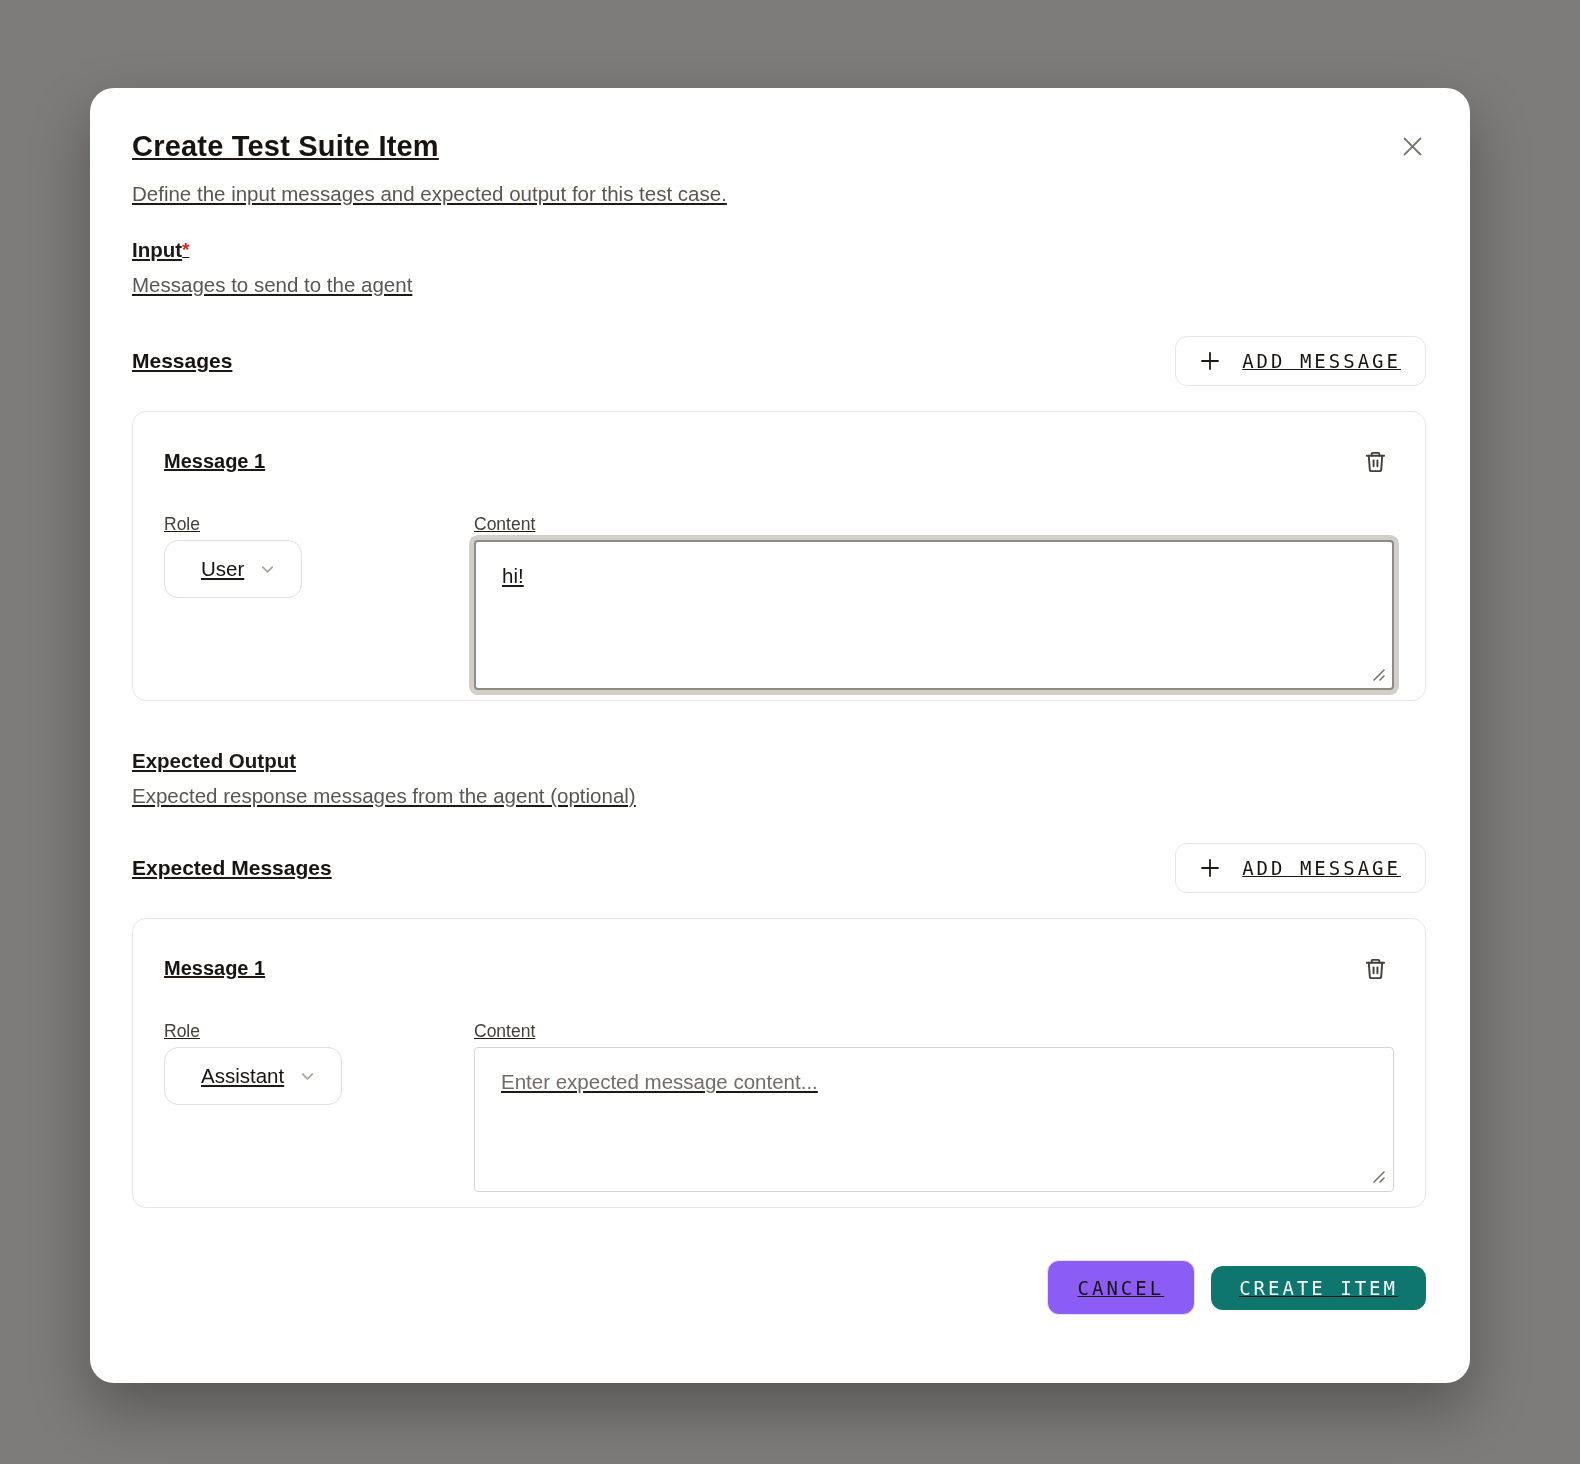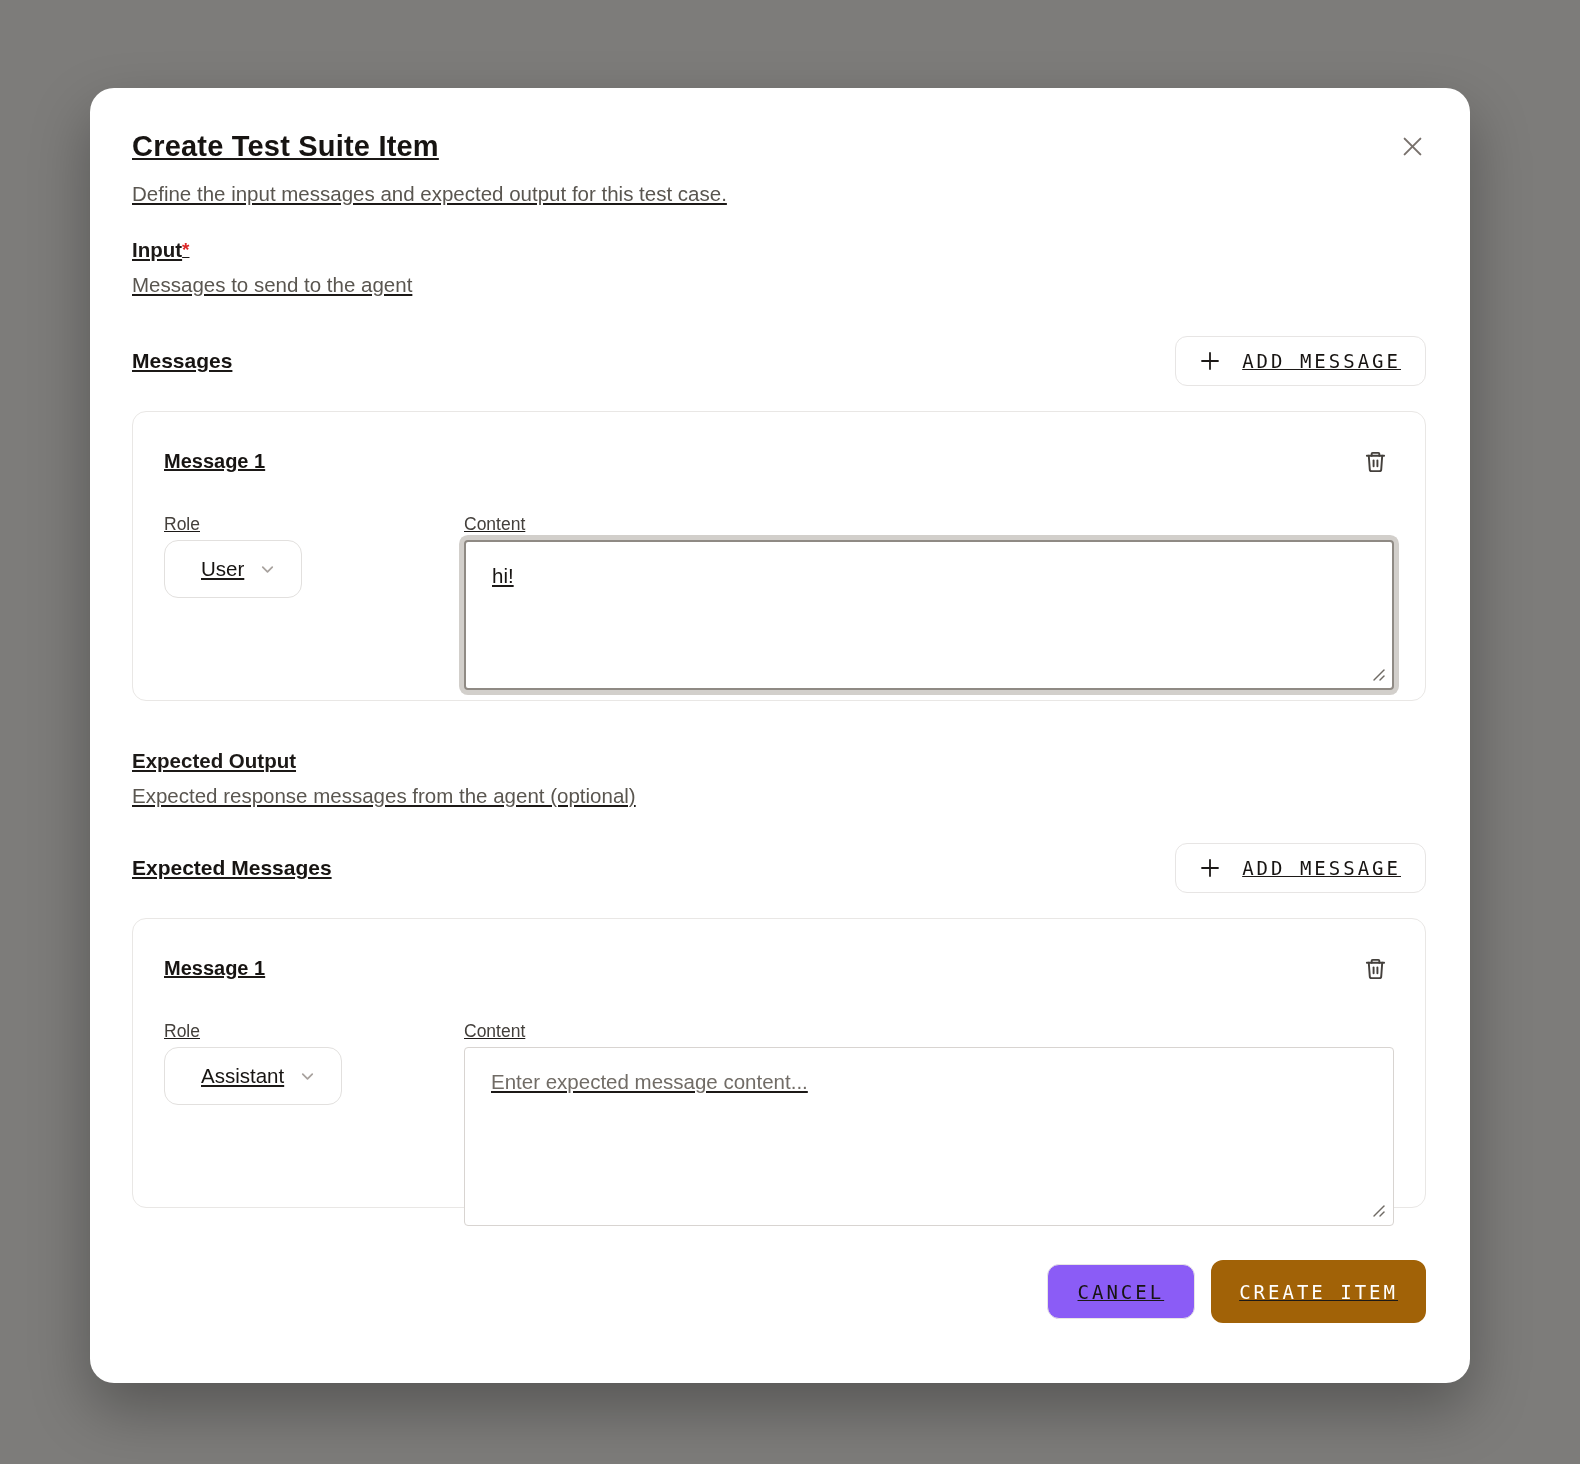--- a/index.html
+++ b/index.html
@@ -87,21 +87,21 @@
   .msg-card-title { font-size: 20px; font-weight: 700; color: #171412; }
   .trash-btn {
     width: 38px; height: 38px;
     display: flex; align-items: center; justify-content: center;
     background: transparent; border: none; cursor: pointer;
   }
   .msg-fields {
     margin-top: 32px;
     display: grid;
     grid-template-columns: 285px 1fr;
-    gap: 0 15px;
+    gap: 0 25px;
   }
   .field-label {
     font-size: 17.5px;
     color: #44403c;
     line-height: 24px;
   }
   .role-select {
     margin-top: 4px;
     display: inline-flex; align-items: center; gap: 14px;
     height: 58px;
@@ -129,42 +129,42 @@
     outline: none;
     background: #fff;
     line-height: 28px;
   }
   textarea::placeholder { color: #716c66; opacity: 1; }
   .textarea-wrap.focused textarea {
     border: 2px solid #8f8a84;
     box-shadow: 0 0 0 5px #d2cfcb;
   }
   .ta-input { height: 150px; }
-  .ta-expected { height: 179px; }
+  .ta-expected { height: 145px; }
   .resize-grip {
     position: absolute;
     right: 8px; bottom: 8px;
     pointer-events: none;
   }
   .footer {
     margin-top: 52px;
     display: flex; justify-content: flex-end; align-items: center; gap: 16px;
   }
   .cancel-btn {
     height: 55px;
     padding: 0 30px;
     background: #8b5cf6;
     border: 1px solid #e7e5e4;
     border-radius: 12px;
     cursor: pointer;
   }
   .create-btn {
-    height: 63px;
+    height: 44px;
     padding: 0 28px;
-    background: #a16207;
+    background: #0f766e;
     border: none;
     border-radius: 12px;
     color: #ffffff;
     cursor: pointer;
   }
   .icon { display: block; }
 </style>
 </head>
 <body>
 

